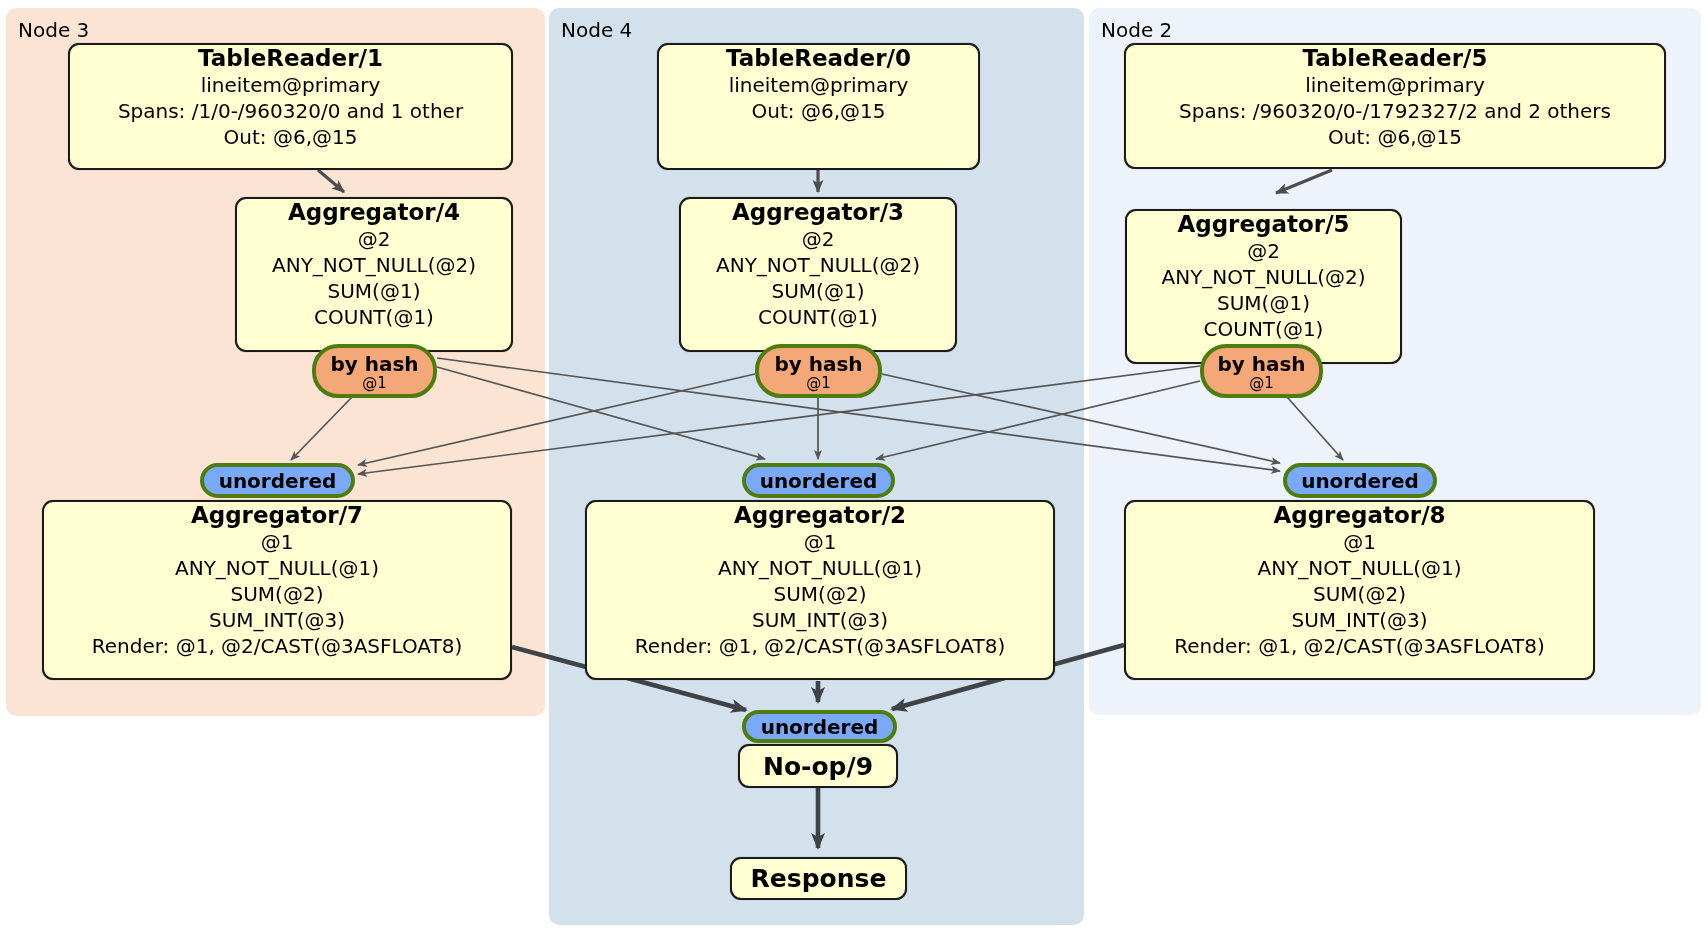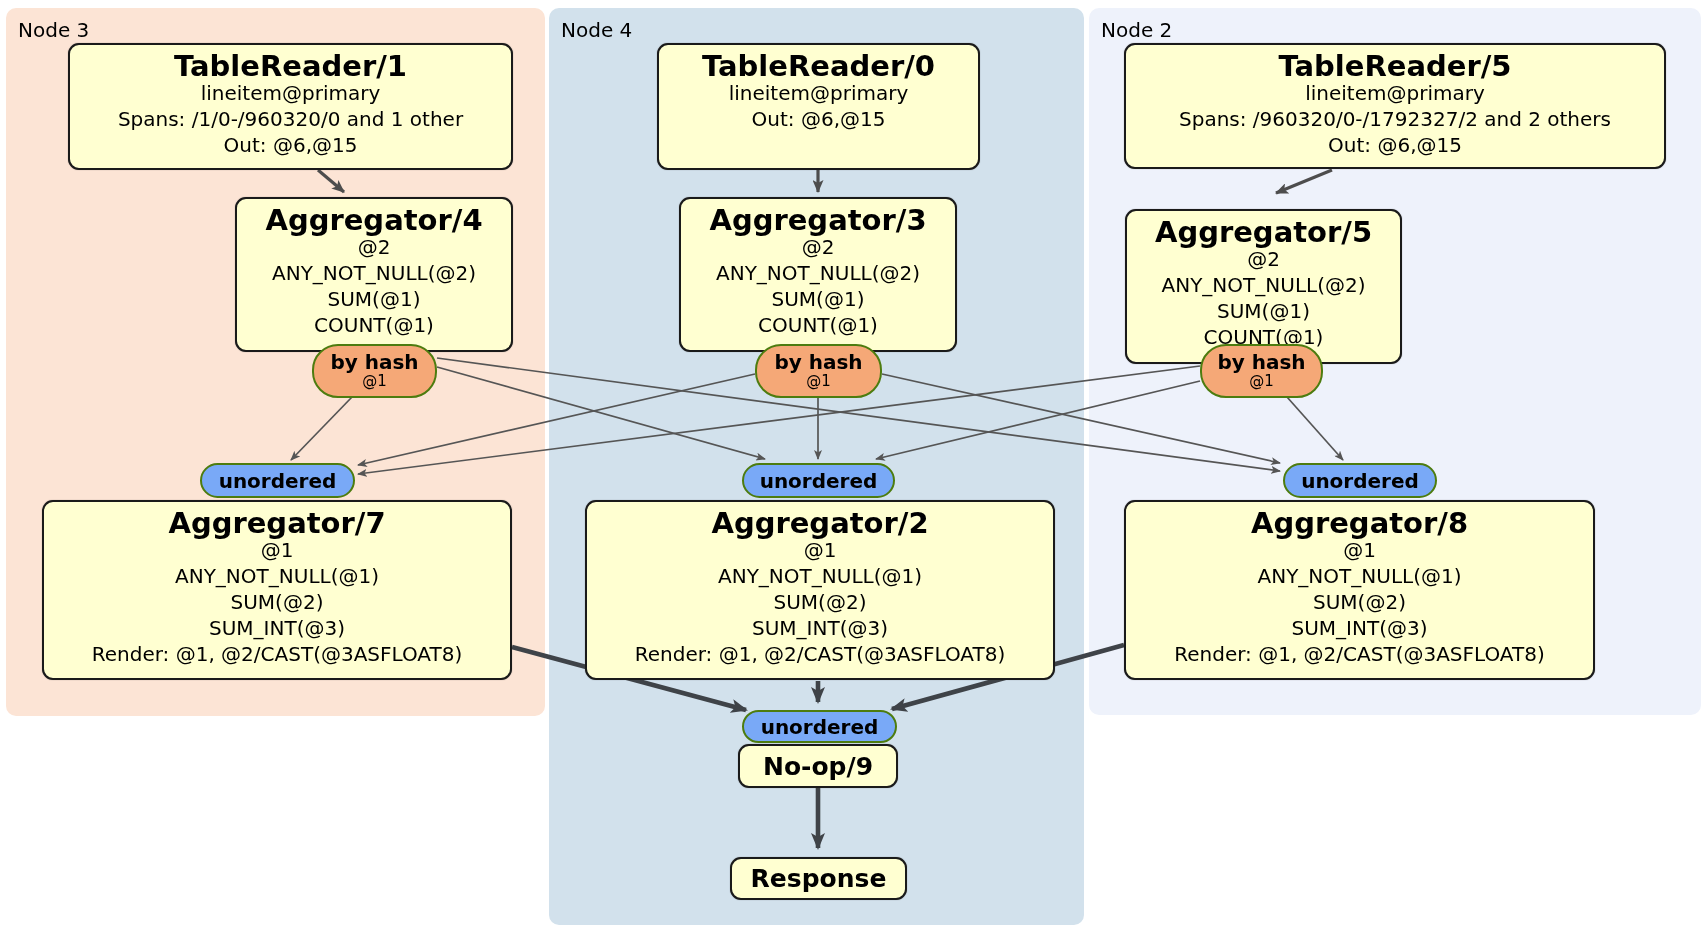--- a/index.html
+++ b/index.html
@@ -15,26 +15,26 @@
   }
   .region{position:absolute;border-radius:10px;}
   .region-label{position:absolute;left:12px;top:10px;font-size:20px;color:#000;white-space:nowrap;}
   .edges{position:absolute;left:0;top:0;z-index:1;}
   .nbox{
     position:absolute;z-index:2;background:var(--box-fill);
     border:2px solid var(--box-border);border-radius:11px;
     box-sizing:border-box;text-align:center;
     box-shadow:0 0 1px rgba(60,60,60,.6);
   }
-  .ntitle{font-weight:700;font-size:29px;line-height:27px;padding-top:8px;white-space:nowrap;}
+  .ntitle{font-weight:700;font-size:23px;line-height:27px;padding-top:0;white-space:nowrap;}
   .nlines div{font-size:20px;line-height:26px;white-space:nowrap;}
   .tbox{display:flex;align-items:center;justify-content:center;}
   .tbox .ntitle{padding-top:0;font-size:25px;}
   .pill{
-    position:absolute;z-index:3;box-sizing:border-box;border:2px solid #4d7c0f;
+    position:absolute;z-index:3;box-sizing:border-box;border:4px solid #4d7c0f;
     text-align:center;
   }
   .pill.hash{background:var(--hash-fill);border-radius:26px;padding-top:5px;}
   .pill.hash .pill-title{font-weight:700;font-size:20px;line-height:22px;}
   .pill.hash .pill-sub{font-size:15px;line-height:17px;}
   .pill.uno{background:var(--uno-fill);border-radius:18px;display:flex;align-items:center;justify-content:center;}
   .pill.uno span{font-weight:700;font-size:20px;white-space:nowrap;}
 </style>
 </head>
 <body>

